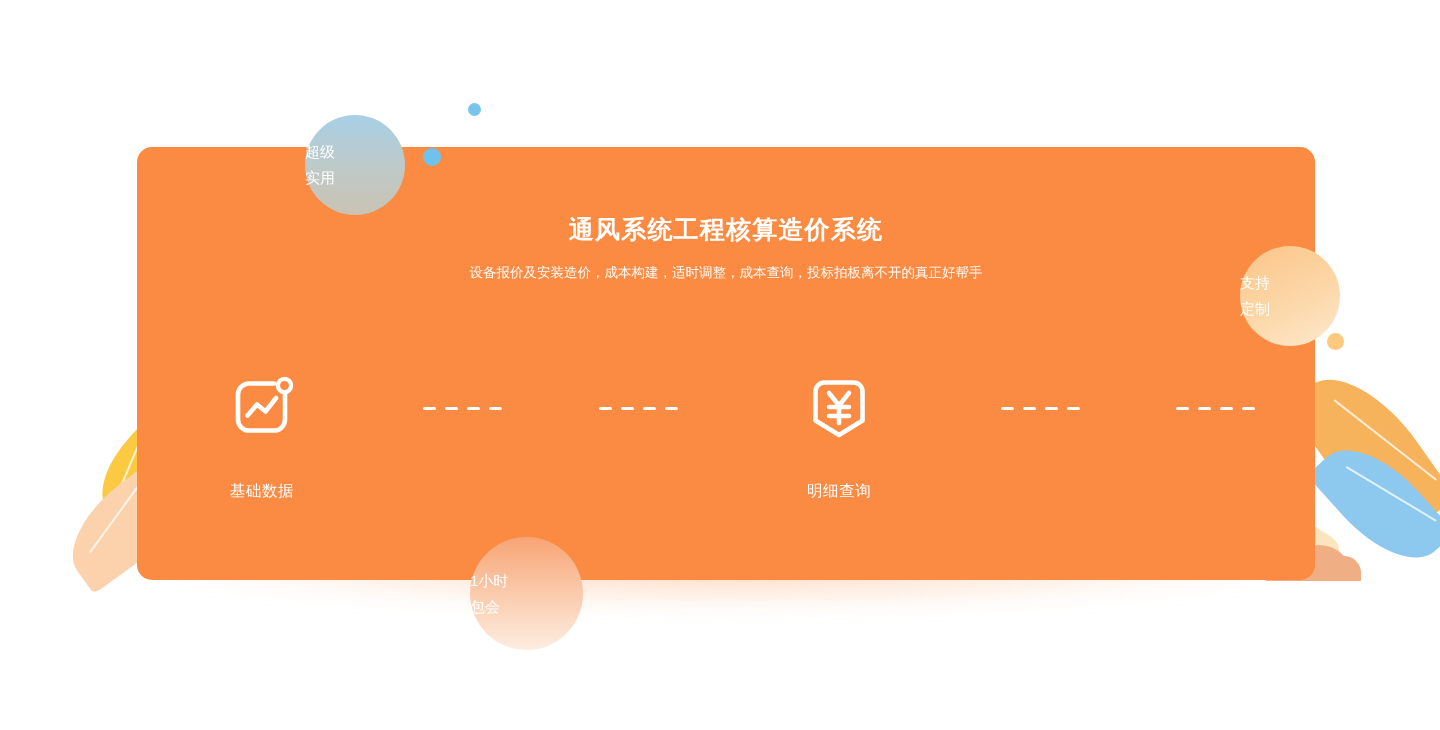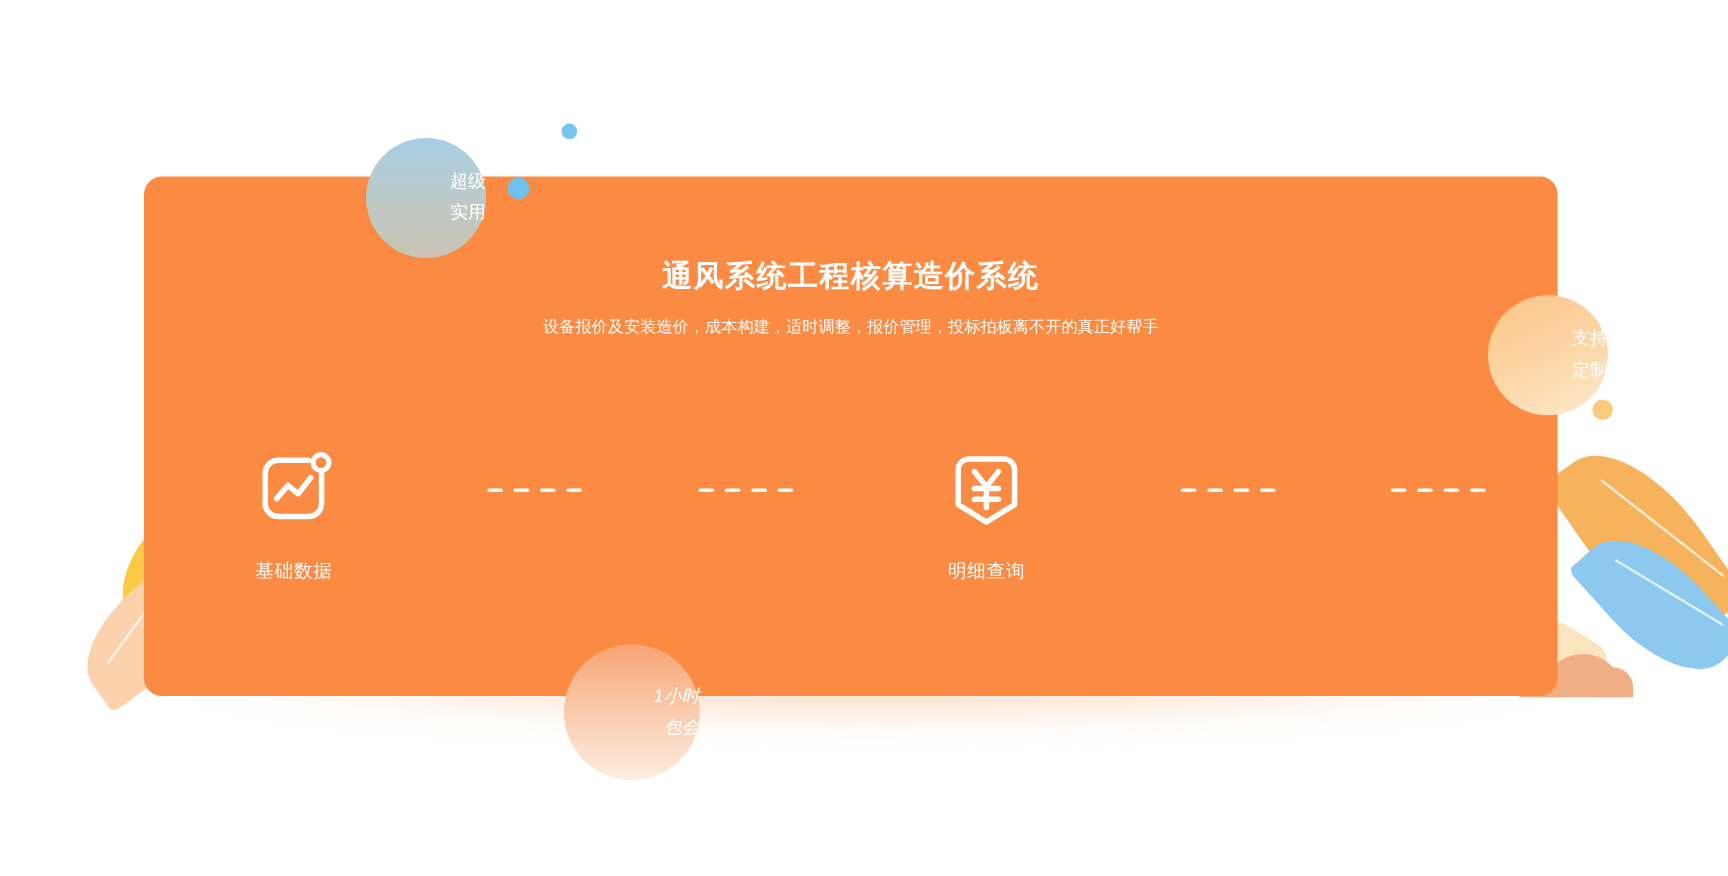--- a/index.html
+++ b/index.html
@@ -101,21 +101,21 @@
   #card-shadow {
     position: absolute;
     left: 162px; top: 520px;
     width: 1122px; height: 90px;
     background: radial-gradient(ellipse at center, rgba(250,160,100,0.42) 0%, rgba(250,170,110,0.16) 48%, rgba(255,255,255,0) 74%);
     filter: blur(9px);
   }
 
   #main-card {
     position: absolute;
-    left: 120px; top: 147px;
+    left: 137px; top: 147px;
     width: 1178px; height: 433px;
     background: #FB8B43;
     border-radius: 15px;
   }
 
   
   #card-title {
     position: absolute;
     left: 0; right: 0; top: 66px;
     text-align: center;
@@ -155,21 +155,21 @@
     flex: 0 0 auto;
   }
   .feature-icon {
     width: 86px;
     height: 86px;
     display: flex;
     align-items: center;
     justify-content: center;
   }
   .feature-label {
-    margin-top: 15px;
+    margin-top: 30px;
     color: #ffffff;
     font-size: 15.5px;
     letter-spacing: 0.6px;
     white-space: nowrap;
   }
   .connector {
     flex: 0 0 auto;
     margin-top: 42px;
     display: flex;
     gap: 9px;
@@ -182,42 +182,41 @@
     background: #ffffff;
     border-radius: 2px;
   }
 
   
   .badge {
     position: absolute;
     border-radius: 50%;
     display: flex;
     flex-direction: column;
-    align-items: flex-end;
+    align-items: flex-start;
     justify-content: center;
     color: #ffffff;
     font-size: 15px;
     line-height: 26px;
     text-align: center;
   }
   #badge-super {
     left: 305px; top: 115px;
     width: 100px; height: 100px;
     background: linear-gradient(180deg, #A8CFE6 0%, #BFC9C6 55%, #C9C3B4 100%);
   }
   #badge-custom {
     left: 1240px; top: 246px;
     width: 100px; height: 100px;
     background: linear-gradient(155deg, #FBC588 0%, #FCD7A8 55%, #FDE9CE 100%);
   }
   #badge-hour {
     left: 470px; top: 537px;
     width: 113px; height: 113px;
     background: linear-gradient(180deg, #F7A474 0%, #FACCAE 52%, #FDEDE0 100%);
-    font-style: italic;
   }
   .badge span { display: block; }
 </style>
 </head>
 <body>
 
 <div class="stage">
 
   <div class="leaf" id="leaf-bl-yellow">
     <div class="vein-line" style="left:16%; top:52%; width:70%; transform: rotate(-20deg);"></div>
@@ -236,21 +235,21 @@
 
   <div class="bush" id="bush-left"></div>
   <div class="bush" id="bush-right"></div>
   <div class="bush" id="bush-main"></div>
 
   <div id="card-shadow"></div>
 
   <div id="main-card">
 
     <div id="card-title">通风系统工程核算造价系统</div>
-    <div id="card-subtitle">设备报价及安装造价，成本构建，适时调整，报价管理，投标拍板离不开的真正好帮手</div>
+    <div id="card-subtitle">设备报价及安装造价，成本构建，适时调整，成本查询，投标拍板离不开的真正好帮手</div>
 
     <div id="features">
 
       <div class="feature">
         <div class="feature-icon">
           <svg width="82" height="82" viewBox="0 0 82 82" fill="none">
             <path d="M64 26.5V52.5C64 58.6 59.1 63.5 53 63.5H28C21.9 63.5 17 58.6 17 52.5V27.5C17 21.4 21.9 16.5 28 16.5H53" stroke="#fff" stroke-width="4.6" stroke-linecap="round"></path>
             <circle cx="63.5" cy="18.5" r="6.6" stroke="#fff" stroke-width="4.3"></circle>
             <path d="M26.5 48.5L36 37.5L44.5 44.5L55 31" stroke="#fff" stroke-width="4.6" stroke-linecap="round" stroke-linejoin="round"></path>
           </svg>

